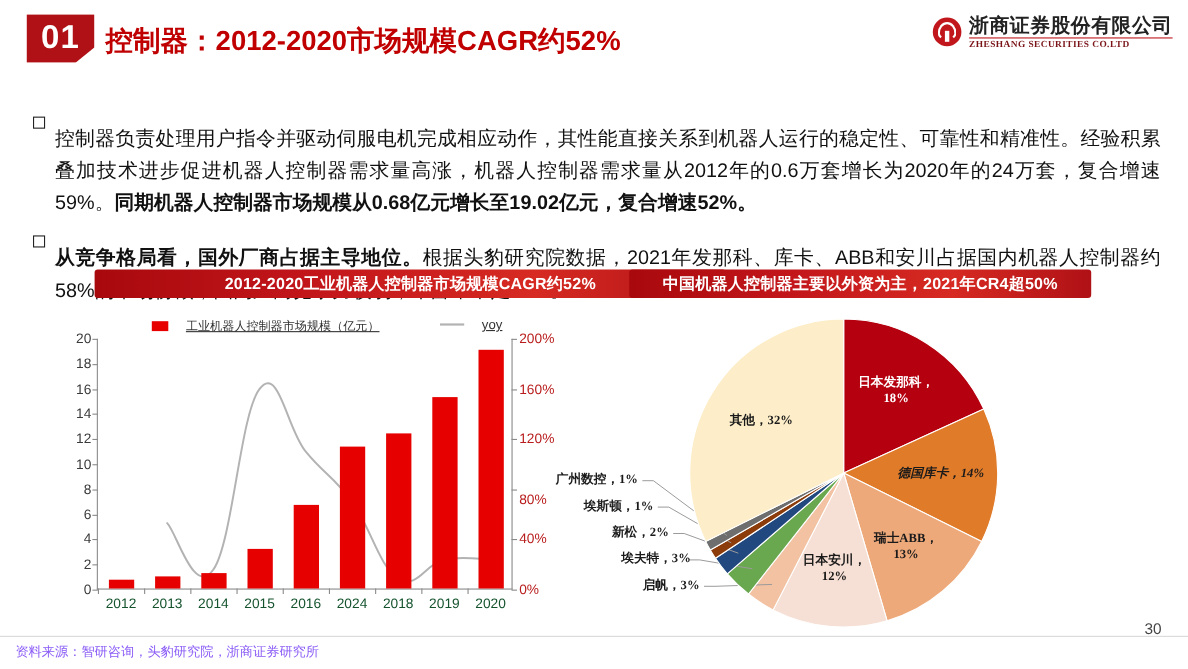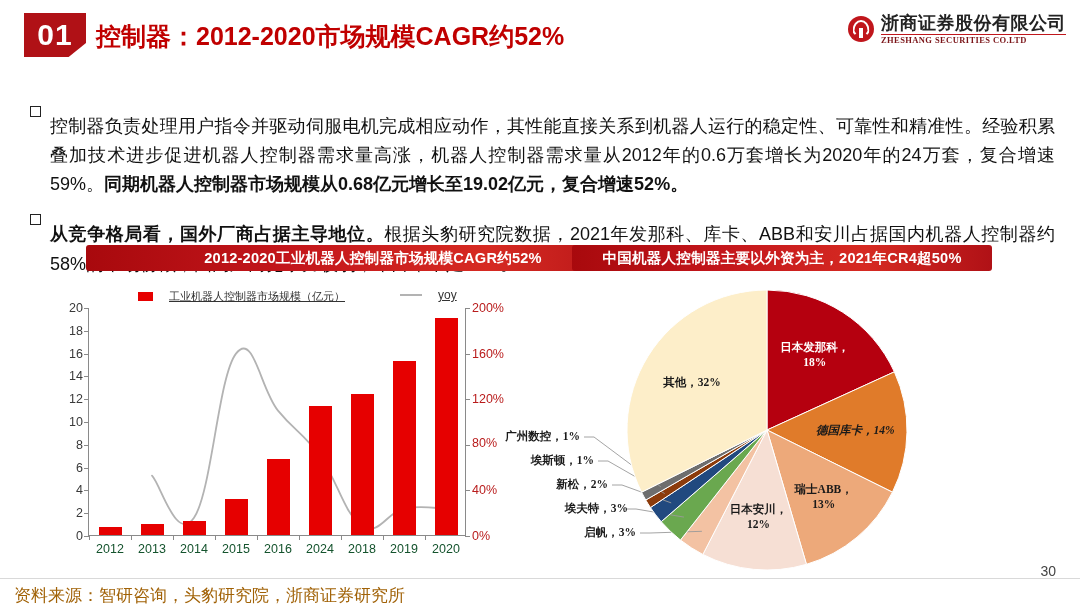--- a/index.html
+++ b/index.html
@@ -91,21 +91,21 @@
 
   
   #piechart{position:absolute;left:552px;top:282px;width:470px;height:300px;}
   #pie-svg{position:absolute;left:0;top:0;}
   .pie-label{position:absolute;font-size:11.5px;color:#1a1a1a;
     font-family:"Liberation Serif","DejaVu Serif",serif;font-weight:bold;
     white-space:nowrap;line-height:1.35;text-align:center;}
   .pie-label.inside-dark{color:#ffffff;}
 
   
-  #source{position:absolute;left:14px;top:584px;font-size:17px;color:#a16207;}
+  #source{position:absolute;left:14px;top:584px;font-size:12px;color:#8b5cf6;}
   #page-num{position:absolute;right:24px;top:563px;font-size:14px;color:#444;}
   #footer-rule{position:absolute;left:0;top:578px;width:1080px;height:1px;background:#d9d9d9;}
 </style>
 </head>
 <body>
 
 <div id="header">
   <div id="section-badge">01</div>
   <div id="header-title">控制器：2012-2020市场规模CAGR约52%</div>
   <div id="brand">
@@ -171,21 +171,21 @@
       <div class="ytick" style="top: 45.6px;">16</div>
       <div class="ytick-mark" style="top: 45.6px;"></div>
       <div class="ytick" style="top: 22.8px;">18</div>
       <div class="ytick-mark" style="top: 22.8px;"></div>
       <div class="ytick" style="top: 0px;">20</div>
       <div class="ytick-mark" style="top: 0px;"></div>
       <div class="y2tick" style="top: 228px;">0%</div>
       <div class="y2tick-mark" style="top: 228px;"></div>
       <div class="y2tick" style="top: 182.4px;">40%</div>
       <div class="y2tick-mark" style="top: 182.4px;"></div>
-      <div class="y2tick" style="top: 135px;">80%</div>
+      <div class="y2tick" style="top: 146px;">80%</div>
       <div class="y2tick-mark" style="top: 136.8px;"></div>
       <div class="y2tick" style="top: 91.2px;">120%</div>
       <div class="y2tick-mark" style="top: 91.2px;"></div>
       <div class="y2tick" style="top: 45.6px;">160%</div>
       <div class="y2tick-mark" style="top: 45.6px;"></div>
       <div class="y2tick" style="top: 0px;">200%</div>
       <div class="y2tick-mark" style="top: 0px;"></div>
       <div class="bar" style="height: 7.752px; left: 9.5px; background: rgb(230, 0, 0);"></div>
       <div class="xtick" style="left: 21px;">2012</div>
       <div class="xtick-mark" style="left: 0px;"></div>

